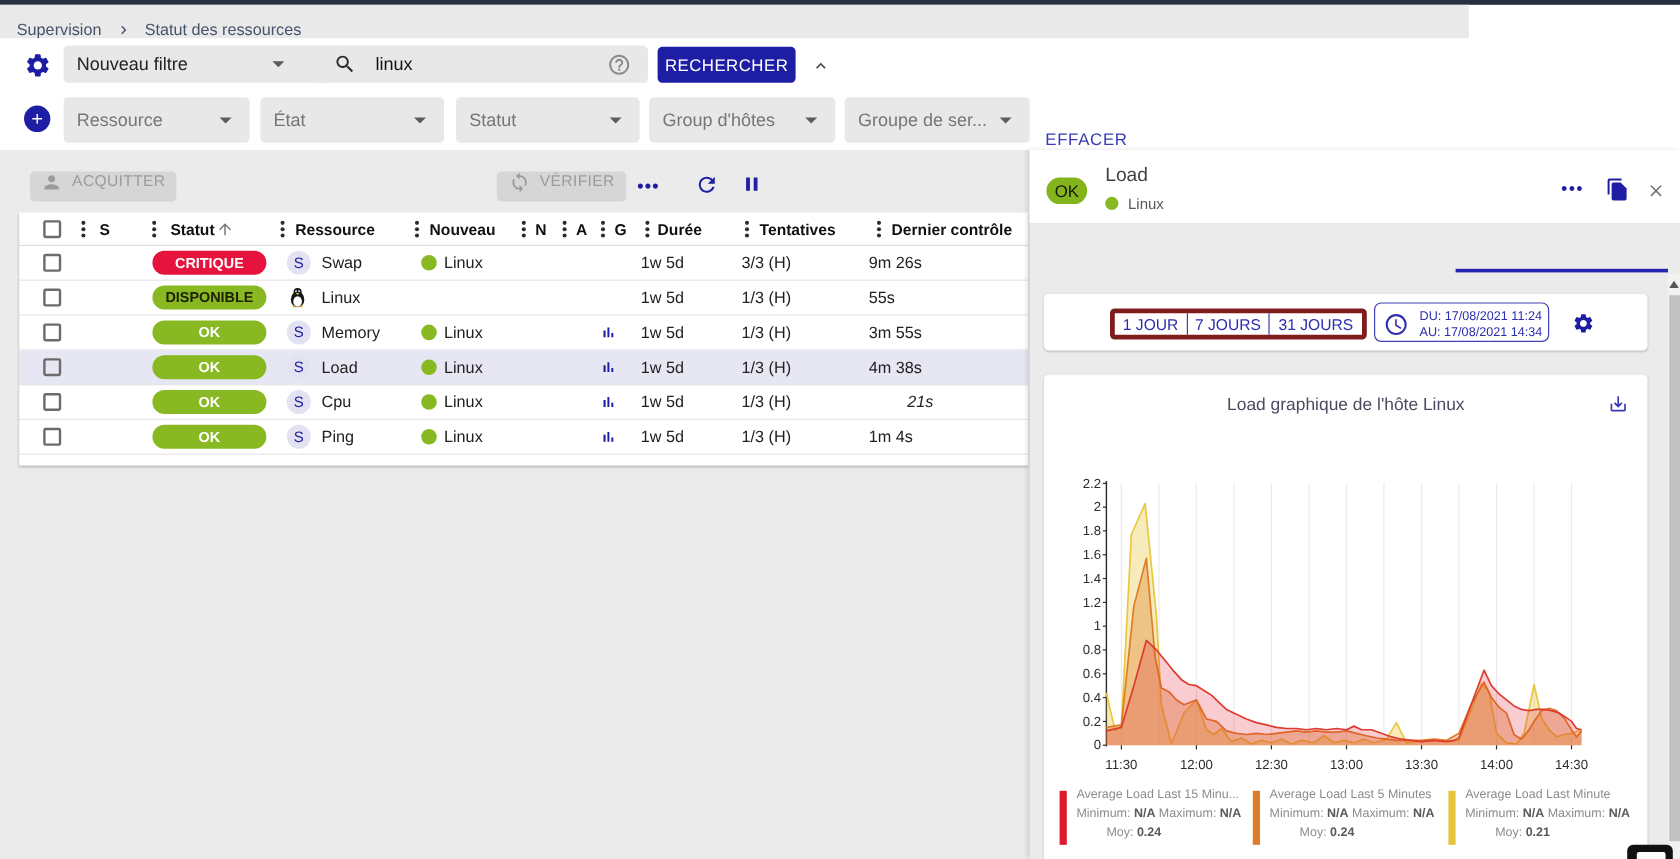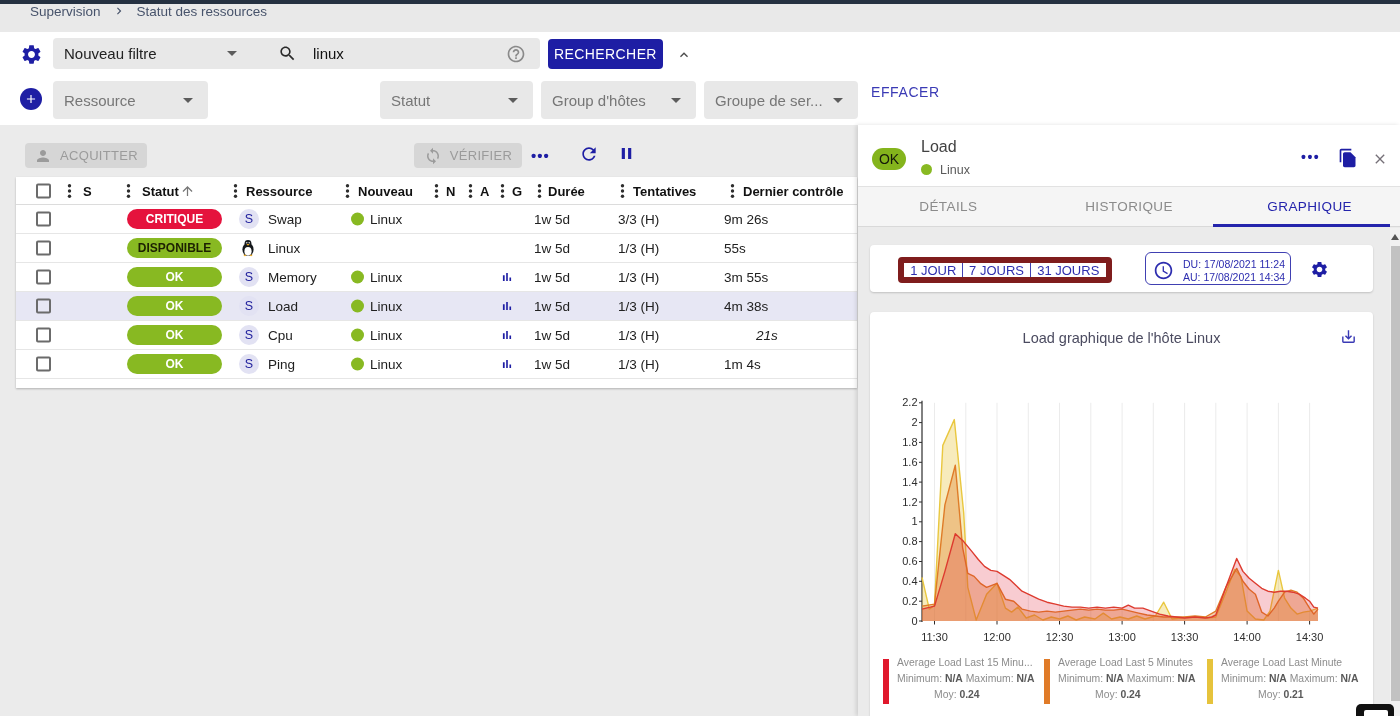--- a/index.html
+++ b/index.html
@@ -1,32 +1,32 @@
 <!DOCTYPE html>
 <html><head><meta charset="utf-8"><title>Centreon</title><style>
 *{margin:0;padding:0;box-sizing:border-box;}
 html,body{width:1400px;height:716px;overflow:hidden;}
 body{font-family:"Liberation Sans",sans-serif;background:#fff;}
 #page{position:relative;width:1400px;height:716px;overflow:hidden;}
 .abs{position:absolute;}
 .topstrip{left:0;top:0;width:1400px;height:4px;background:#253141;}
-.crumbs{left:0;top:4px;width:1400px;height:28px;background:#e9e9e9;color:#47536b;font-size:13.5px;display:flex;align-items:flex-start;padding-left:30px;}
+.crumbs{left:0;top:4px;width:1224px;height:28px;background:#e9e9e9;color:#47536b;font-size:13.5px;display:flex;align-items:flex-end;padding-left:14px;}
 .crumbs svg{margin:0 11px;}
 .filterbg{left:0;top:32px;width:1400px;height:93px;background:#fff;}
 .gear1{left:20px;top:43px;}
 .sel{background:#e8e8e8;border-radius:4px;display:flex;align-items:center;color:#222;font-size:15px;padding:0 11px;}
 .sel .car{margin-left:auto;margin-right:4px;width:0;height:0;border-left:5px solid transparent;border-right:5px solid transparent;border-top:5px solid #5c5c5c;}
 .sel .car2{margin-right:25px;}
 .sel2{color:#767676;}
 .srch{left:262px;top:38px;width:278px;height:31px;background:#e8e8e8;border-radius:4px;display:flex;align-items:center;}
 .btn-rech{left:548px;top:39px;width:115px;height:30px;background:#1e1ea4;color:#fff;font-size:14px;border-radius:4px;display:flex;align-items:center;justify-content:center;letter-spacing:0.4px;}
 .plus{left:20px;top:88px;width:22px;height:22px;border-radius:50%;background:#1e1ea4;color:#fff;display:flex;align-items:center;justify-content:center;}
-.effacer{left:871px;top:84px;color:#3a3ab5;font-size:14px;letter-spacing:0.6px;}
+.effacer{left:871px;top:108px;color:#3a3ab5;font-size:14px;letter-spacing:0.6px;}
 .graybg{left:0;top:125px;width:1400px;height:591px;background:#ebebeb;}
-.tbtn{background:#d6d6d6;color:#9b9b9b;border-radius:4px;height:25px;display:flex;align-items:center;justify-content:center;font-size:13px;letter-spacing:0.3px;}
+.tbtn{background:#d6d6d6;color:#9b9b9b;border-radius:4px;height:25px;display:flex;justify-content:center;font-size:13px;letter-spacing:0.3px;}
 .tbtn svg{margin-right:8px;}
 .tablecard{left:16px;top:177px;width:841px;height:211px;background:#fff;box-shadow:0 1px 2px rgba(0,0,0,0.25);}
 .thead{position:absolute;left:0;top:0;width:841px;height:28px;border-bottom:1px solid #dcdcdc;font-weight:bold;font-size:13px;color:#111;}
 .trow{position:absolute;left:0;width:841px;height:29px;border-bottom:1px solid #e6e6e6;font-size:13.5px;color:#212121;}
 .cell{position:absolute;top:50%;transform:translateY(-50%);white-space:nowrap;}
 .cb{position:absolute;width:15px;height:15px;border:2px solid #6b6b6b;border-radius:2px;top:50%;transform:translateY(-50%);left:20px;}
 .pill{position:absolute;left:111px;width:95px;height:20px;border-radius:10px;top:50%;transform:translateY(-50%);display:flex;align-items:center;justify-content:center;font-size:12px;font-weight:bold;}
 .p-crit{background:#e5133d;color:#fff;}
 .p-disp{background:#88b922;color:#1d2102;font-weight:bold;}
 .p-ok{background:#88b922;color:#fff;}
@@ -37,34 +37,34 @@
 .rphead{position:absolute;left:0;top:0;width:542px;height:62px;background:#fff;border-bottom:1px solid #e2e2e2;}
 .okpill{position:absolute;left:14px;top:23px;width:34px;height:22px;border-radius:11px;background:#84b41c;color:#15190a;font-size:14px;display:flex;align-items:center;justify-content:center;}
 .rtitle{position:absolute;left:63px;top:13px;font-size:16px;color:#424242;}
 .rdot{position:absolute;left:63px;top:39px;width:11px;height:11px;border-radius:50%;background:#88b922;}
 .rlinux{position:absolute;left:82px;top:38px;font-size:12.5px;color:#5a5a5a;}
 .tabs{position:absolute;left:0;top:62px;width:542px;height:40px;background:#f5f5f5;border-bottom:1px solid #d9d9d9;display:flex;}
 .tab{flex:1;display:flex;align-items:center;justify-content:center;font-size:13.5px;letter-spacing:0.4px;color:#8b8b8b;}
 .tab.act{color:#2424ac;}
 .tabline{position:absolute;left:355px;top:99px;width:177px;height:3px;background:#2424ac;}
 .card1{position:absolute;left:12px;top:120px;width:503px;height:47px;background:#fff;border-radius:4px;box-shadow:0 1px 2px rgba(0,0,0,0.18);}
-.rgrp{position:absolute;left:28px;top:12px;width:214px;height:26px;border:6px solid #7f1d1d;border-radius:4px;display:flex;}
+.rgrp{position:absolute;left:55px;top:12px;width:214px;height:26px;border:4px solid #7f1d1d;border-radius:4px;display:flex;}
 .rgrp div{display:flex;align-items:center;justify-content:center;font-size:13px;color:#2d2daf;border-right:1px solid #4040b2;}
 .rgrp div:last-child{border-right:none;}
 .dtbtn{position:absolute;left:275px;top:7px;width:146px;height:33px;border:1px solid #4040b2;border-radius:6px;color:#2d2daf;font-size:10.5px;}
 .dtbtn .l1{position:absolute;left:37px;top:5px;white-space:nowrap;}
 .dtbtn .l2{position:absolute;left:37px;top:18px;white-space:nowrap;text-align:center;}
 .card2{position:absolute;left:12px;top:187px;width:503px;height:404px;background:#fff;border-radius:4px 4px 0 0;box-shadow:0 1px 2px rgba(0,0,0,0.18);}
 .gtitle{position:absolute;left:0;top:18px;width:503px;text-align:center;font-size:14.5px;color:#4b4b60;}
 .chart{position:absolute;left:25px;top:84px;}
 .leg{position:absolute;top:345px;font-size:10.4px;color:#8c8c8c;}
 .leg .bar{position:absolute;left:0;top:2px;width:6px;height:45px;}
 .leg .t1{position:absolute;left:14px;top:0px;white-space:nowrap;}
 .leg .t2{position:absolute;left:14px;top:16px;white-space:nowrap;}
-.leg .t3{position:absolute;left:14px;top:32px;white-space:nowrap;padding-left:37px;}
+.leg .t3{position:absolute;left:2px;top:32px;white-space:nowrap;padding-left:37px;}
 .leg b{color:#595959;}
 .sbar{position:absolute;left:532px;top:103px;width:10px;height:488px;background:#f1f1f1;}
 .sthumb{position:absolute;left:533px;top:121px;width:9px;height:455px;background:#c2c2c2;}
 .pip{left:1356px;top:704px;width:38px;height:12px;background:#111;border-radius:5px 5px 0 0;}
 .pipin{left:1364px;top:710px;width:24px;height:6px;background:#fff;border-radius:2px 2px 0 0;}
 </style></head>
 <body>
 <div id="page">
 <div class="abs topstrip"></div>
 <div class="abs crumbs">Supervision
@@ -89,20 +89,21 @@
 <div class="abs btn-rech">RECHERCHER</div>
 <svg class="abs" style="left:676px;top:47px;" width="16" height="16" viewBox="0 0 24 24" fill="#4c4c4c">
       <path d="M12 8l-6 6 1.41 1.41L12 10.83l4.59 4.58L18 14z"></path>
     </svg>
 <div class="abs plus">
       <svg width="14" height="14" viewBox="0 0 24 24" fill="#fff">
         <path d="M19 13h-6v6h-2v-6H5v-2h6V5h2v6h6v2z"></path>
       </svg>
     </div>
 <div class="abs sel sel2" style="left:53px;top:81px;width:155px;height:38px;">Ressource<span class="car"></span></div>
+<div class="abs sel sel2" style="left:217px;top:81px;width:153px;height:38px;">État<span class="car"></span></div>
 <div class="abs sel sel2" style="left:380px;top:81px;width:153px;height:38px;">Statut<span class="car"></span></div>
 <div class="abs sel sel2" style="left:704px;top:81px;width:154px;height:38px;">Groupe de ser...<span class="car"></span></div>
 <div class="abs sel sel2" style="left:541px;top:81px;width:155px;height:38px;">Group d'hôtes<span class="car"></span></div>
 <div class="abs effacer">EFFACER</div>
 <div class="abs graybg"></div>
 <div class="abs tbtn" style="left:25px;top:143px;width:122px;">
 <svg width="18" height="18" viewBox="0 0 24 24" fill="#9b9b9b">
         <path d="M12 12c2.21 0 4-1.79 4-4s-1.79-4-4-4-4 1.79-4 4 1.79 4 4 4zm0 2c-2.67 0-8 1.34-8 4v2h16v-2c0-2.66-5.33-4-8-4z"></path>
       </svg>
 ACQUITTER</div>
@@ -301,25 +302,20 @@
         <span class="rlinux">Linux</span>
 <span style="position:absolute;left:443px;top:24px;color:#1e1ea4;font-size:14px;font-weight:bold;letter-spacing:1.5px;">•••</span>
 <svg style="position:absolute;left:480px;top:23px;" width="20" height="20" viewBox="0 0 24 24" fill="#1e1ea4">
           <path d="M16 1H4c-1.1 0-2 .9-2 2v14h2V3h12V1z"></path>
           <path d="M15 5H8c-1.1 0-2 .9-2 2v14c0 1.1.9 2 2 2h11c1.1 0 2-.9 2-2V11l-6-6z"></path>
         </svg>
 <svg style="position:absolute;left:514px;top:26px;" width="16" height="16" viewBox="0 0 24 24" fill="#757078">
           <path d="M19 6.41 17.59 5 12 10.59 6.41 5 5 6.41 10.59 12 5 17.59 6.41 19 12 13.41 17.59 19 19 17.59 13.41 12z"></path>
         </svg>
 </div>
-<div class="tabs">
-        <div class="tab">DÉTAILS</div>
-        <div class="tab">HISTORIQUE</div>
-        <div class="tab act">GRAPHIQUE</div>
-      </div>
 <div class="tabline"></div>
 <div class="card1">
 <div class="rgrp">
           <div style="width:63px;">1 JOUR</div>
           <div style="width:71px;">7 JOURS</div>
           <div style="width:80px;">31 JOURS</div>
         </div>
 <div class="dtbtn">
 <svg style="position:absolute;left:7px;top:7px;" width="21" height="21" viewBox="0 0 24 24" fill="#2d2daf">
             <path d="M11.99 2C6.47 2 2 6.48 2 12s4.47 10 9.99 10C17.52 22 22 17.52 22 12S17.52 2 11.99 2zM12 20c-4.42 0-8-3.58-8-8s3.58-8 8-8 8 3.58 8 8-3.58 8-8 8zm.5-13H11v6l5.25 3.15.75-1.23-4.5-2.67z"></path>

